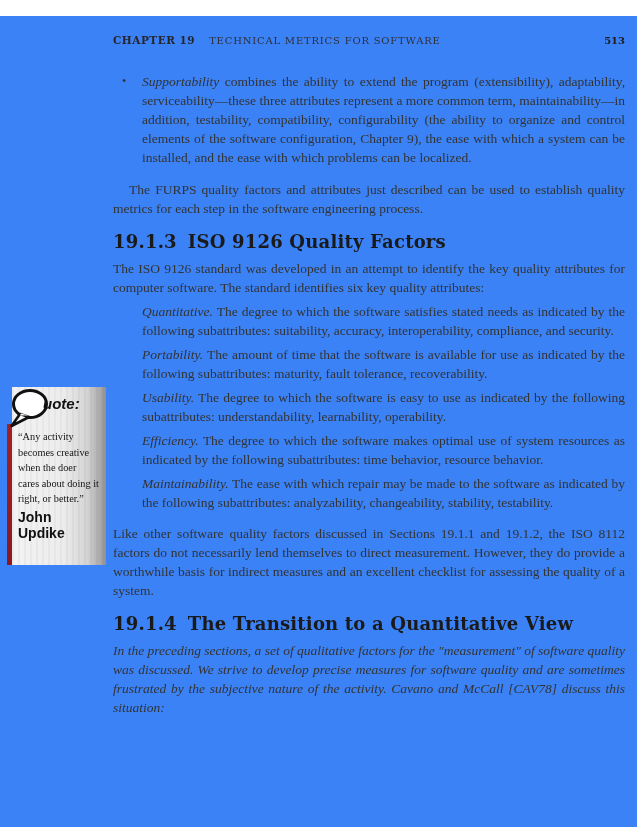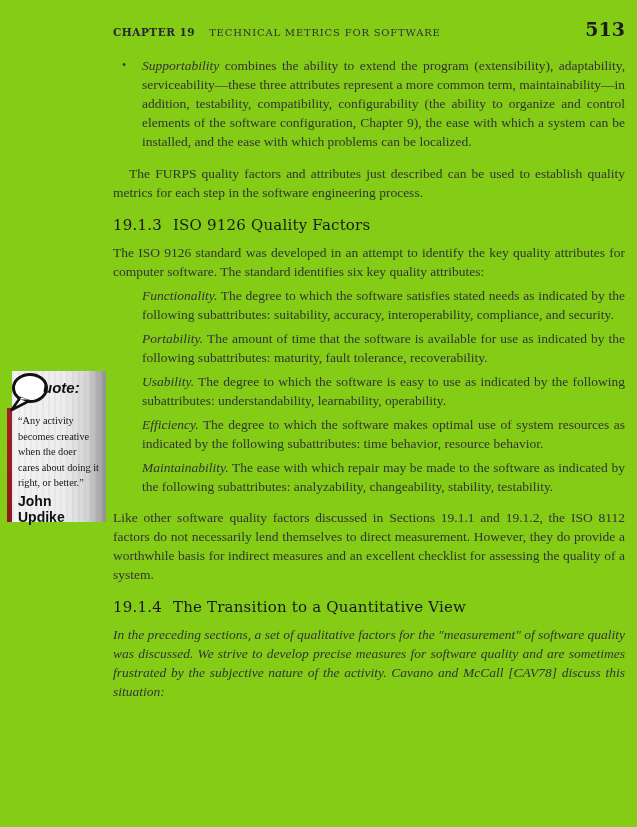--- a/index.html
+++ b/index.html
@@ -1,54 +1,54 @@
 <!DOCTYPE html>
 <html><head>
 <meta charset="utf-8">
 <style>
   html,body{margin:0;padding:0;}
   body{
     width:637px;height:827px;background:#ffffff;position:relative;overflow:hidden;
     font-family:"Liberation Serif", serif;color:#333;
   }
-  .page{position:absolute;inset:0;background:#84cc16;}
+  .page{position:absolute;inset:0;background:#3b82f6;margin-top:16px;}
 
   
   .running-head{
     position:absolute;left:113px;top:18px;width:512px;
     display:flex;align-items:baseline;justify-content:space-between;
     font-family:"DejaVu Serif", serif;
   }
   .rh-left{font-size:10px;letter-spacing:.8px;color:#2e2e38;}
   .rh-chapter{font-weight:bold;font-size:10.5px;letter-spacing:.5px;margin-right:14px;color:#26262e;}
-  .rh-page{font-weight:bold;font-size:19px;color:#1c1c1c;}
+  .rh-page{font-weight:bold;font-size:10px;color:#1c1c1c;}
 
   
   .main{
     position:absolute;left:113px;top:50px;width:512px;
     font-size:13.5px;line-height:19px;text-align:justify;
   }
   .main p{margin:0;}
   .bullet-row{display:flex;margin-top:6px;}
   .bullet-marker{width:29px;flex:0 0 29px;padding-left:9px;box-sizing:border-box;font-size:12px;}
   .bullet-body{flex:1;}
   .p-furps{margin-top:13px !important;text-indent:16px;}
   h2{
-    font-family:"DejaVu Serif", serif;font-weight:normal;color:#1a1a1a;
-    font-size:15px;letter-spacing:.2px;margin:14px 0 8px 0;text-align:left;
+    font-family:"DejaVu Serif", serif;font-weight:bold;color:#1a1a1a;
+    font-size:18px;letter-spacing:.2px;margin:14px 0 8px 0;text-align:left;
   }
   .h-num{margin-right:11px;}
   .p-iso{margin:0;}
   .def{margin:5px 0 5px 29px !important;}
   .term{font-style:italic;}
   .p-like{margin-top:12px !important;}
   .p-trans{margin:0;font-style:italic;}
 
   
-  .quote-sidebar{position:absolute;left:7px;top:371px;width:99px;height:151px;}
+  .quote-sidebar{position:absolute;left:7px;top:371px;width:99px;height:178px;}
   .q-red-stripe{
     position:absolute;left:0;top:37px;bottom:0;width:5px;
     background:linear-gradient(180deg,#a32024,#8e181c);
   }
   .q-panel{
     position:absolute;left:5px;right:0;top:0;bottom:0;
     background:
       repeating-linear-gradient(90deg, rgba(0,0,0,.035) 0 2px, rgba(0,0,0,0) 2px 6px),
       linear-gradient(90deg,#f3f3f3 0%,#ececec 55%,#d4d4d4 80%,#a2a2a2 96%,#8f8f8f 100%);
   }
@@ -85,21 +85,21 @@
       <span class="bullet-marker">•</span>
       <p class="bullet-body"><i class="term">Supportability</i> <span>combines the ability to extend the program (extensibility), adaptability, serviceability—these three attributes represent a more common term, maintainability—in addition, testability, compatibility, configurability (the ability to organize and control elements of the software configuration, Chapter 9), the ease with which a system can be installed, and the ease with which problems can be localized.</span></p>
     </div>
 
     <p class="p-furps">The FURPS quality factors and attributes just described can be used to establish quality metrics for each step in the software engineering process.</p>
 
     <h2><span class="h-num">19.1.3</span><span>ISO 9126 Quality Factors</span></h2>
 
     <p class="p-iso">The ISO 9126 standard was developed in an attempt to identify the key quality attributes for computer software. The standard identifies six key quality attributes:</p>
 
-    <p class="def"><i class="term">Functionality.</i> <span>The degree to which the software satisfies stated needs as indicated by the following subattributes: suitability, accuracy, interoperability, compliance, and security.</span></p>
+    <p class="def"><i class="term">Quantitative.</i> <span>The degree to which the software satisfies stated needs as indicated by the following subattributes: suitability, accuracy, interoperability, compliance, and security.</span></p>
 
     <p class="def"><i class="term">Portability.</i> <span>The amount of time that the software is available for use as indicated by the following subattributes: maturity, fault tolerance, recoverability.</span></p>
 
     <p class="def"><i class="term">Usability.</i> <span>The degree to which the software is easy to use as indicated by the following subattributes: understandability, learnability, operability.</span></p>
 
     <p class="def"><i class="term">Efficiency.</i> <span>The degree to which the software makes optimal use of system resources as indicated by the following subattributes: time behavior, resource behavior.</span></p>
 
     <p class="def"><i class="term">Maintainability.</i> <span>The ease with which repair may be made to the software as indicated by the following subattributes: analyzability, changeability, stability, testability.</span></p>
 
 

